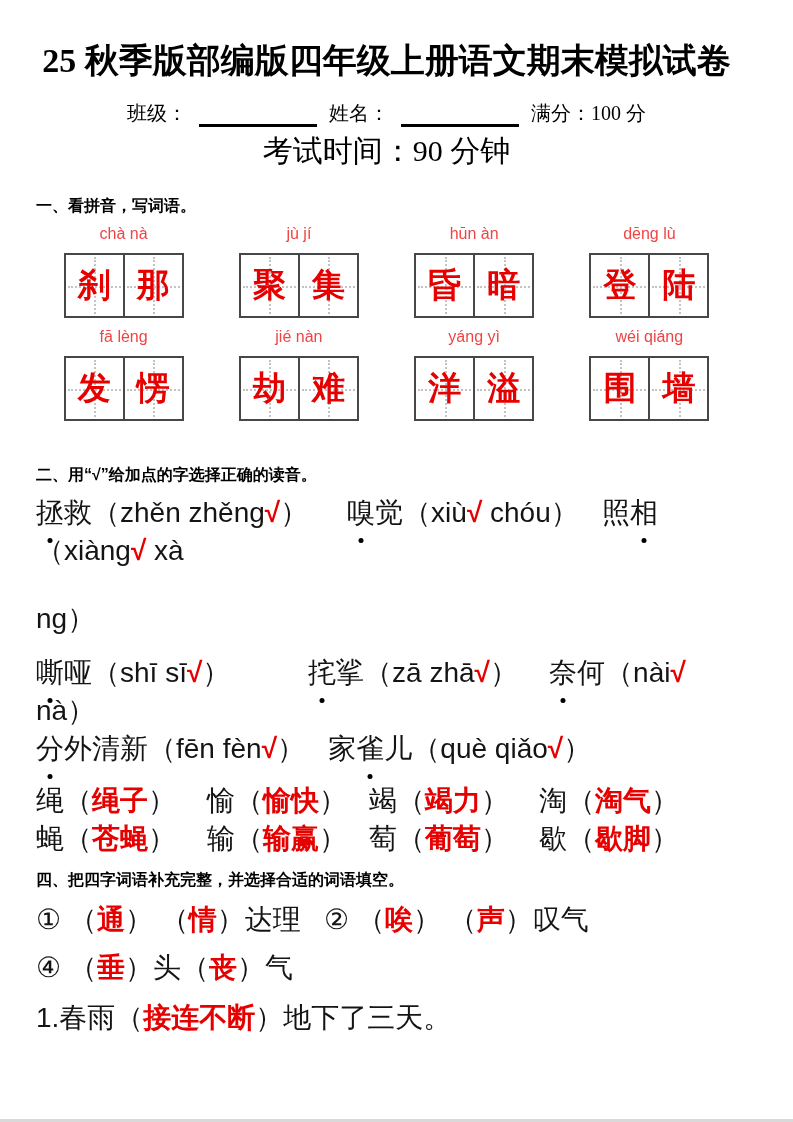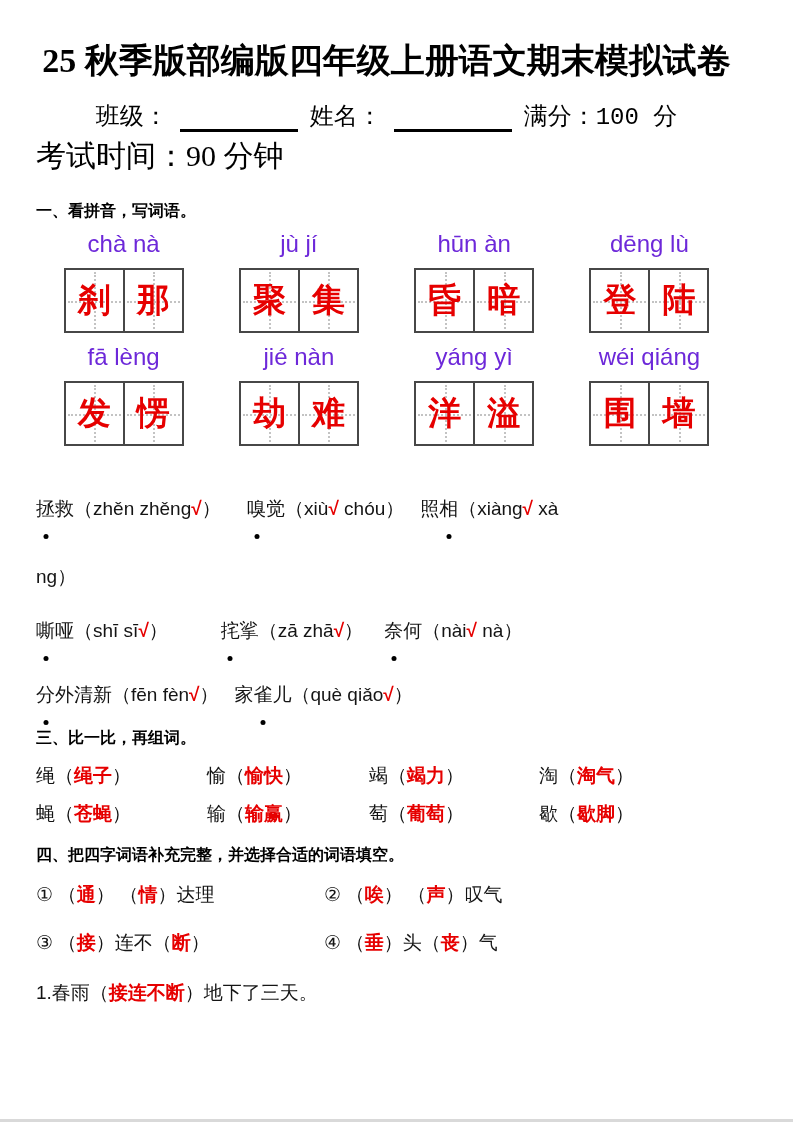--- a/index.html
+++ b/index.html
@@ -11,70 +11,70 @@
     overflow: hidden;
   }
 
   
   .title {
     font-family: "Liberation Serif", serif;
     font-weight: 700; font-size: 34px; text-align: center;
     margin: 0 0 16px 0; white-space: nowrap; color: #000;
   }
   .info-line {
-    font-family: Liberation Mono, monospace; font-size: 24px; color: #000;
+    font-family: Liberation Serif, serif; font-size: 20px; color: #000;
     display: flex; justify-content: center; align-items: flex-end;
     white-space: nowrap; margin-bottom: 4px; gap: 12px;
   }
   .blank {
     display: inline-block; width: 118px; height: 1.05em;
     border-bottom: 3px solid #000;
   }
   .time-line {
     font-family: "Liberation Serif", serif; font-size: 30px; color: #000;
-    margin-bottom: 24px;
+    text-align: center; margin-bottom: 24px;
   }
 
   
   .sec-head { font-size: 16px; font-weight: 700; color: #000; margin: 0 0 8px 0; }
 
   
   .py-grid { display: grid; grid-template-columns: repeat(4, 1fr); margin-top: 6px; }
   .py-item { display: flex; flex-direction: column; align-items: center; margin-bottom: 10px; }
-  .pinyin { font-size: 24px; color: #6d28d9; margin-bottom: 10px; white-space: nowrap; }
+  .pinyin { font-size: 16px; color: #ef4444; margin-bottom: 10px; white-space: nowrap; }
   .box { display: flex; border: 2px solid #474747; background: #fff; }
   .cell { width: 57px; height: 61px; position: relative; display: flex; align-items: center; justify-content: center; }
   .cell + .cell { border-left: 2px solid #474747; }
   .cell::before { content: ""; position: absolute; left: 2px; right: 2px; top: 50%; border-top: 2px dotted #c3c3c3; }
   .cell::after  { content: ""; position: absolute; top: 2px; bottom: 2px; left: 50%; border-left: 2px dotted #c3c3c3; }
   .cell .char { position: relative; z-index: 1; font-size: 33px; font-weight: 700; }
 
   
-  .rich { font-size: 19px; line-height: 38px; white-space: pre-wrap; }
+  .rich { font-size: 28px; line-height: 38px; white-space: pre-wrap; }
   .red { color: #e60000; font-weight: 700; }
   .dot-below { position: relative; display: inline-block; }
   .dot-below::after {
     content: ""; position: absolute; left: 50%; transform: translateX(-50%);
     bottom: -11px; width: 5px; height: 5px; border-radius: 50%; background: #000;
   }
 
   
   .sec2 { margin-top: 34px; }
   .sec2 .line-1 { margin-bottom: 30px; }
   .sec2 .line-2 { margin-bottom: 16px; }
-  .sec2 .line-3 { margin-bottom: 26px; }
+  .sec2 .line-3 { }
   .sec2 .line-4 { margin-bottom: 0; }
 
   
   .sec3 { margin-top: 14px; }
   .sec3-row { display: grid; grid-template-columns: 171px 162px 170px 1fr; }
 
   
   .sec4 { margin-top: 12px; }
-  .sec4-row { display: grid; grid-template-columns: 288px 1fr; margin-top: 10px; font-family: Liberation Serif, serif; }
+  .sec4-row { display: grid; grid-template-columns: 288px 1fr; margin-top: 10px; }
   .sentence { margin-top: 12px; }
 </style>
 </head>
 <body>
 
 <div class="page">
 
   <h1 class="title">25 秋季版部编版四年级上册语文期末模拟试卷</h1>
 
   <div class="info-line">
@@ -183,28 +183,28 @@
           <div class="cell">
               <span class="char red">墙</span>
             </div>
         </div>
       </div>
 
     </div>
   </section>
 
   <section class="sec2">
+    <h2 class="sec-head">二、用“√”给加点的字选择正确的读音。</h2>
     <div class="rich line-1"><span class="dot-below">拯</span><span>救（zhěn zhěng</span><span class="red">√</span><span>）     </span><span class="dot-below">嗅</span><span>觉（xiù</span><span class="red">√</span><span> chóu）   </span><span>照</span><span class="dot-below">相</span><span>（xiàng</span><span class="red">√</span><span> xà</span></div>
     <div class="rich line-2"><span>ng）</span></div>
     <div class="rich line-3"><span class="dot-below">嘶</span><span>哑（shī sī</span><span class="red">√</span><span>）          </span><span class="dot-below">挓</span><span>挲（zā zhā</span><span class="red">√</span><span>）    </span><span class="dot-below">奈</span><span>何（nài</span><span class="red">√</span><span> nà）</span></div>
     <div class="rich line-4"><span class="dot-below">分</span><span>外清新（fēn fèn</span><span class="red">√</span><span>）   </span><span>家</span><span class="dot-below">雀</span><span>儿（què qiǎo</span><span class="red">√</span><span>）</span></div>
   </section>
 
   <section class="sec3">
-    <h2 class="sec-head">三、比一比，再组词。</h2>
     <div class="sec3-row">
       <span class="rich"><span>绳（</span><span class="red">绳子</span><span>）</span></span>
       <span class="rich"><span>愉（</span><span class="red">愉快</span><span>）</span></span>
       <span class="rich"><span>竭（</span><span class="red">竭力</span><span>）</span></span>
       <span class="rich"><span>淘（</span><span class="red">淘气</span><span>）</span></span>
     </div>
     <div class="sec3-row">
       <span class="rich"><span>蝇（</span><span class="red">苍蝇</span><span>）</span></span>
       <span class="rich"><span>输（</span><span class="red">输赢</span><span>）</span></span>
       <span class="rich"><span>萄（</span><span class="red">葡萄</span><span>）</span></span>
@@ -212,19 +212,18 @@
     </div>
   </section>
 
   <section class="sec4">
     <h2 class="sec-head">四、把四字词语补充完整，并选择合适的词语填空。</h2>
     <div class="sec4-row">
       <span class="rich"><span>① （</span><span class="red">通</span><span>） （</span><span class="red">情</span><span>）达理</span></span>
       <span class="rich"><span>② （</span><span class="red">唉</span><span>） （</span><span class="red">声</span><span>）叹气</span></span>
     </div>
     <div class="sec4-row">
-      <span class="rich"><span>③ （</span><span class="red">接</span><span>）连不（</span><span class="red">断</span><span>）</span></span>
       <span class="rich"><span>④ （</span><span class="red">垂</span><span>）头（</span><span class="red">丧</span><span>）气</span></span>
     </div>
     <div class="rich sentence"><span>1.春雨（</span><span class="red">接连不断</span><span>）地下了三天。</span></div>
   </section>
 
 </div>
 
 </body></html>

